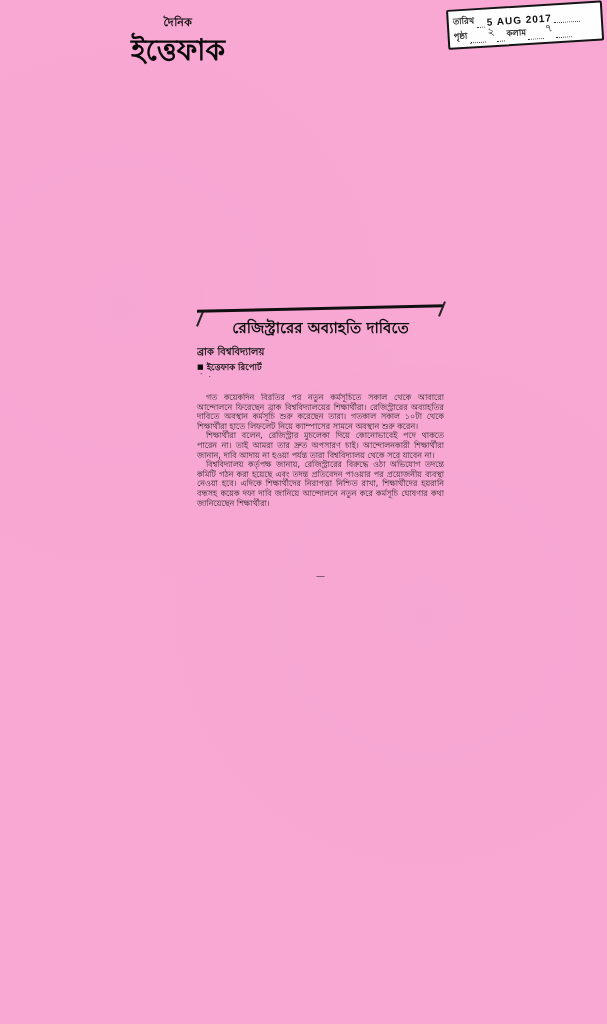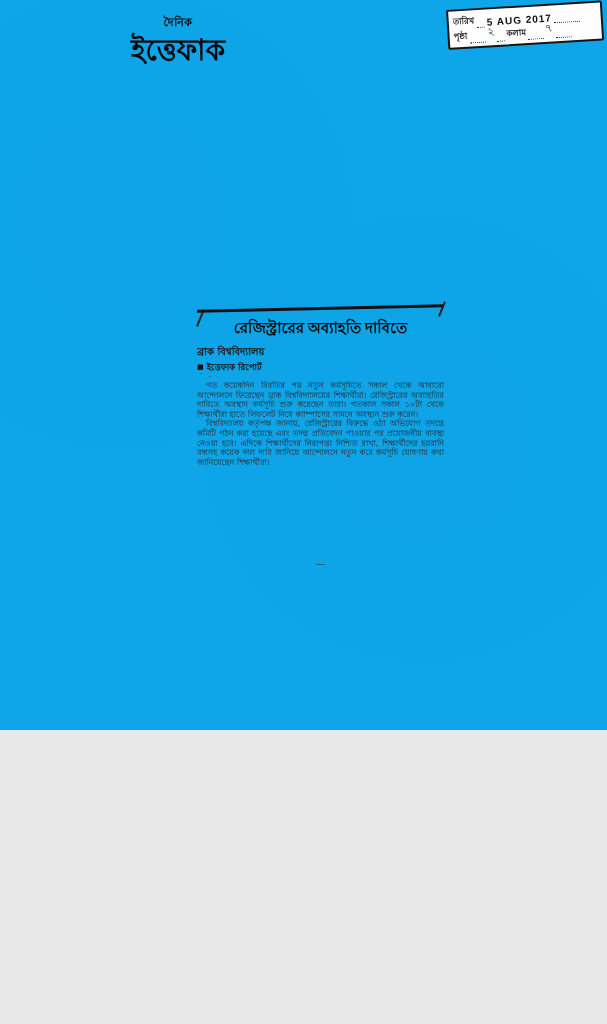--- a/index.html
+++ b/index.html
@@ -1,22 +1,22 @@
 <!DOCTYPE html>
 <html><head>
 <meta charset="utf-8">
 <style>
   * { margin: 0; padding: 0; box-sizing: border-box; }
   html, body { background: #e8e8e8; }
   .page {
     position: relative;
     width: 607px;
-    height: 730px;
+    height: 1024px;
     margin: 0 auto;
-    background: #0ea5e9;
+    background: #f9a8d4;
     overflow: hidden;
     font-family: "DejaVu Sans", "Liberation Sans", sans-serif;
     color: #161616;
   }
 
   
   .masthead { position: absolute; left: 103px; top: 14px; width: 150px; text-align: center; }
   .masthead-tagline { font-size: 11px; font-weight: bold; letter-spacing: 0.5px; color: #0d0d0d; }
   .masthead-title {
     margin-top: 1px;
@@ -50,35 +50,35 @@
   .clipping { position: absolute; left: 197px; top: 298px; width: 247px; }
   .clip-top-rule {
     position: absolute; left: 0; top: 9px; width: 247px; height: 3px;
     background: #101010; transform: rotate(-1.3deg);
   }
   .tear-mark { position: absolute; width: 2px; height: 16px; background: #242424; }
   .tear-left { left: 2px; top: 13px; transform: rotate(22deg); }
   .tear-right { right: 1px; top: 3px; transform: rotate(22deg); }
   .dot-marks { position: absolute; left: 3px; top: 72px; font-size: 8px; color: #333; letter-spacing: 6px; }
 
-  .headline { margin-top: 16px; text-align: center; font-family: Liberation Serif, serif; }
+  .headline { margin-top: 16px; text-align: center; }
   .headline-line {
     font-size: 15px; font-weight: bold; color: #0c0c0c;
     line-height: 29px; height: 29px; white-space: nowrap; overflow: hidden;
   }
   .subhead {
     text-align: left; font-size: 10px; font-weight: bold; color: #1a1a1a;
     height: 15px; line-height: 15px; overflow: hidden; margin-top: 1px;
   }
   .byline-row { display: flex; align-items: center; gap: 3px; margin-top: 3px; height: 11px; overflow: hidden; }
   .byline-bullet { font-size: 7px; color: #0c0c0c; line-height: 11px; }
   .byline-text { font-size: 8.5px; font-weight: bold; color: #141414; text-align: center; }
 
   .article-body {
-    margin-top: 8px; height: 178px; overflow: hidden;
+    margin-top: 20px; height: 178px; overflow: hidden;
     text-align: justify; color: #2b2b2b;
     filter: blur(0.3px);
   }
   .article-body p {
     font-size: 8px; line-height: 9.6px; text-indent: 9px; margin: 0;
   }
   .end-mark { text-align: center; font-size: 9px; color: #333; height: 10px; line-height: 10px; }
 
   
   .scan-noise {
@@ -130,18 +130,19 @@
 
     <div class="subhead">ব্রাক বিশ্ববিদ্যালয়</div>
 
     <div class="byline-row">
       <span class="byline-bullet">■</span>
       <span class="byline-text">ইত্তেফাক রিপোর্ট</span>
     </div>
 
     <div class="article-body">
         <p>গত কয়েকদিন বিরতির পর নতুন কর্মসূচিতে সকাল থেকে আবারো আন্দোলনে ফিরেছেন ব্রাক বিশ্ববিদ্যালয়ের শিক্ষার্থীরা। রেজিস্ট্রারের অব্যাহতির দাবিতে অবস্থান কর্মসূচি শুরু করেছেন তারা। গতকাল সকাল ১০টা থেকে শিক্ষার্থীরা হাতে লিফলেট নিয়ে ক্যাম্পাসের সামনে অবস্থান শুরু করেন।</p>
+        <p>শিক্ষার্থীরা বলেন, রেজিস্ট্রার মুচলেকা দিয়ে কোনোভাবেই পদে থাকতে পারেন না। তাই আমরা তার দ্রুত অপসারণ চাই। আন্দোলনকারী শিক্ষার্থীরা জানান, দাবি আদায় না হওয়া পর্যন্ত তারা বিশ্ববিদ্যালয় থেকে সরে যাবেন না।</p>
         <p>বিশ্ববিদ্যালয় কর্তৃপক্ষ জানায়, রেজিস্ট্রারের বিরুদ্ধে ওঠা অভিযোগ তদন্তে কমিটি গঠন করা হয়েছে এবং তদন্ত প্রতিবেদন পাওয়ার পর প্রয়োজনীয় ব্যবস্থা নেওয়া হবে। এদিকে শিক্ষার্থীদের নিরাপত্তা নিশ্চিত রাখা, শিক্ষার্থীদের হয়রানি বন্ধসহ কয়েক দফা দাবি জানিয়ে আন্দোলনে নতুন করে কর্মসূচি ঘোষণার কথা জানিয়েছেন শিক্ষার্থীরা।</p>
       </div>
 
     <div class="end-mark">—</div>
   </div>
 </div>
 
 </body></html>

